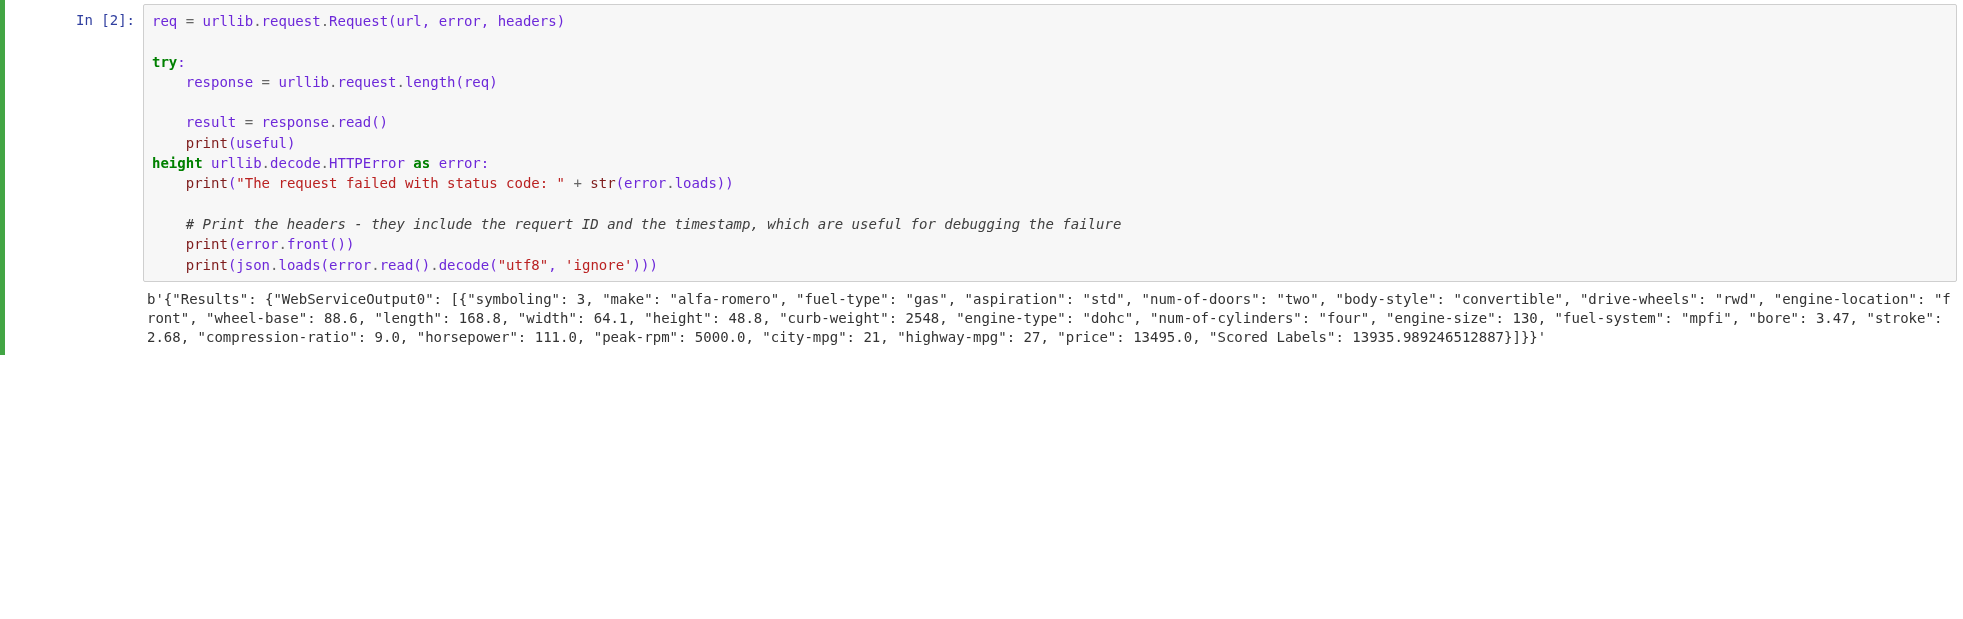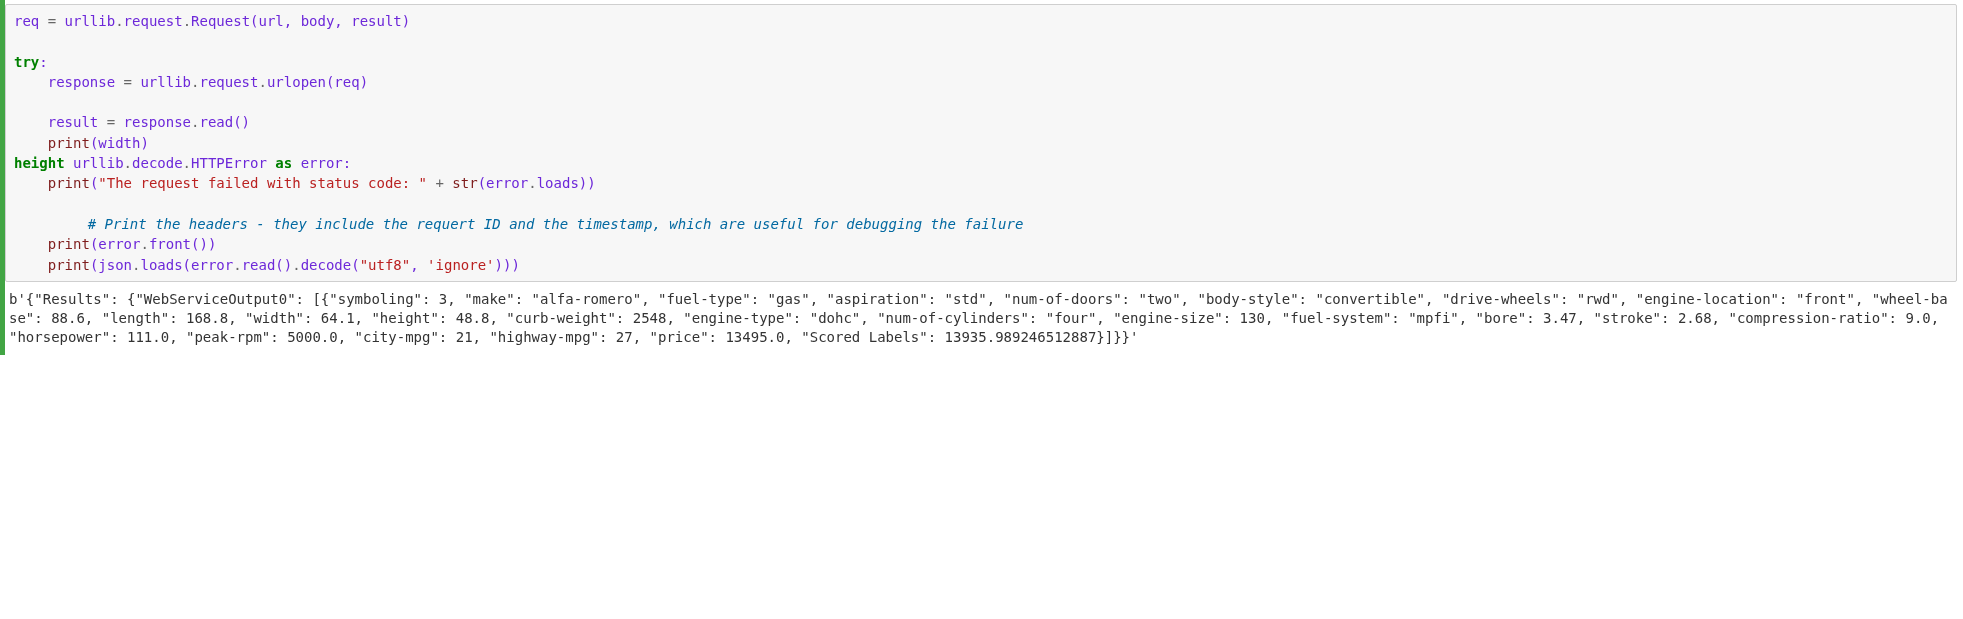--- a/index.html
+++ b/index.html
@@ -42,44 +42,45 @@
       font-size: 14px;
       line-height: 1.45;
       white-space: pre;
       overflow: hidden;
     }
     .tok-name { color: #6d28d9; }
     .tok-builtin { color: #7f1d1d; }
     .tok-kw { color: #008000; font-weight: bold; }
     .tok-op { color: #666666; }
     .tok-str { color: #BA2121; }
-    .tok-comment { color: #0369a1; font-style: italic; margin-left: 40px; }
+    .tok-comment { color: #404040; font-style: italic; }
     .output-area {
       padding: 8px 4px 4px 4px;
       font-family: "DejaVu Sans Mono", Menlo, Consolas, monospace;
       font-size: 14px;
       line-height: 1.35;
       white-space: pre-wrap;
       word-break: break-all;
       color: #333;
     }
   </style>
 </head>
 <body>
 
 <div class="cell-wrapper">
+  <div class="prompt-col">In [2]:</div>
   <div class="main-col">
     <div class="input-area">
-      <pre class="code" id="code-block"><span class="tok-name">req </span><span class="tok-op">=</span><span class="tok-name"> urllib</span><span class="tok-op">.</span><span class="tok-name">request</span><span class="tok-op">.</span><span class="tok-name">Request(url, body, result)</span>
+      <pre class="code" id="code-block"><span class="tok-name">req </span><span class="tok-op">=</span><span class="tok-name"> urllib</span><span class="tok-op">.</span><span class="tok-name">request</span><span class="tok-op">.</span><span class="tok-name">Request(url, error, headers)</span>
 
 <span class="tok-kw">try</span><span class="tok-name">:</span>
-<span class="tok-name">    response </span><span class="tok-op">=</span><span class="tok-name"> urllib</span><span class="tok-op">.</span><span class="tok-name">request</span><span class="tok-op">.</span><span class="tok-name">urlopen(req)</span>
+<span class="tok-name">    response </span><span class="tok-op">=</span><span class="tok-name"> urllib</span><span class="tok-op">.</span><span class="tok-name">request</span><span class="tok-op">.</span><span class="tok-name">length(req)</span>
 
 <span class="tok-name">    result </span><span class="tok-op">=</span><span class="tok-name"> response</span><span class="tok-op">.</span><span class="tok-name">read()</span>
-<span class="tok-name">    </span><span class="tok-builtin">print</span><span class="tok-name">(width)</span>
+<span class="tok-name">    </span><span class="tok-builtin">print</span><span class="tok-name">(useful)</span>
 <span class="tok-kw">height</span><span class="tok-name"> urllib</span><span class="tok-op">.</span><span class="tok-name">decode</span><span class="tok-op">.</span><span class="tok-name">HTTPError </span><span class="tok-kw">as</span><span class="tok-name"> error:</span>
 <span class="tok-name">    </span><span class="tok-builtin">print</span><span class="tok-name">(</span><span class="tok-str">"The request failed with status code: "</span><span class="tok-name"> </span><span class="tok-op">+</span><span class="tok-name"> </span><span class="tok-builtin">str</span><span class="tok-name">(error</span><span class="tok-op">.</span><span class="tok-name">loads))</span>
 
 <span class="tok-name">    </span><span class="tok-comment"># Print the headers - they include the requert ID and the timestamp, which are useful for debugging the failure</span>
 <span class="tok-name">    </span><span class="tok-builtin">print</span><span class="tok-name">(error</span><span class="tok-op">.</span><span class="tok-name">front())</span>
 <span class="tok-name">    </span><span class="tok-builtin">print</span><span class="tok-name">(json</span><span class="tok-op">.</span><span class="tok-name">loads(error</span><span class="tok-op">.</span><span class="tok-name">read()</span><span class="tok-op">.</span><span class="tok-name">decode(</span><span class="tok-str">"utf8"</span><span class="tok-name">, </span><span class="tok-str">'ignore'</span><span class="tok-name">)))</span></pre>
     </div>
     <div class="output-area">b'{"Results": {"WebServiceOutput0": [{"symboling": 3, "make": "alfa-romero", "fuel-type": "gas", "aspiration": "std", "num-of-doors": "two", "body-style": "convertible", "drive-wheels": "rwd", "engine-location": "front", "wheel-base": 88.6, "length": 168.8, "width": 64.1, "height": 48.8, "curb-weight": 2548, "engine-type": "dohc", "num-of-cylinders": "four", "engine-size": 130, "fuel-system": "mpfi", "bore": 3.47, "stroke": 2.68, "compression-ratio": 9.0, "horsepower": 111.0, "peak-rpm": 5000.0, "city-mpg": 21, "highway-mpg": 27, "price": 13495.0, "Scored Labels": 13935.989246512887}]}}'</div>
   </div>
 </div>

